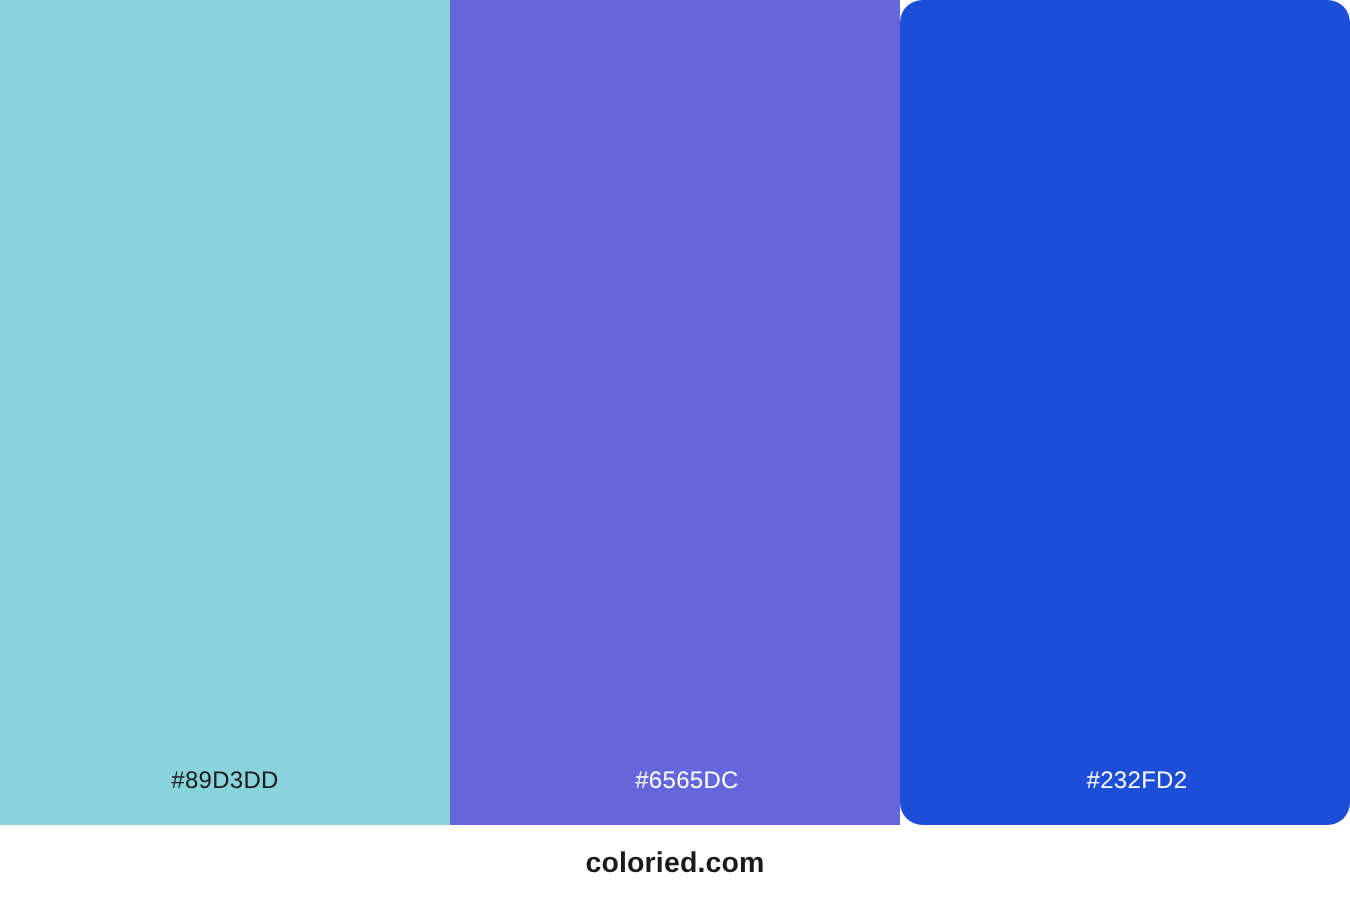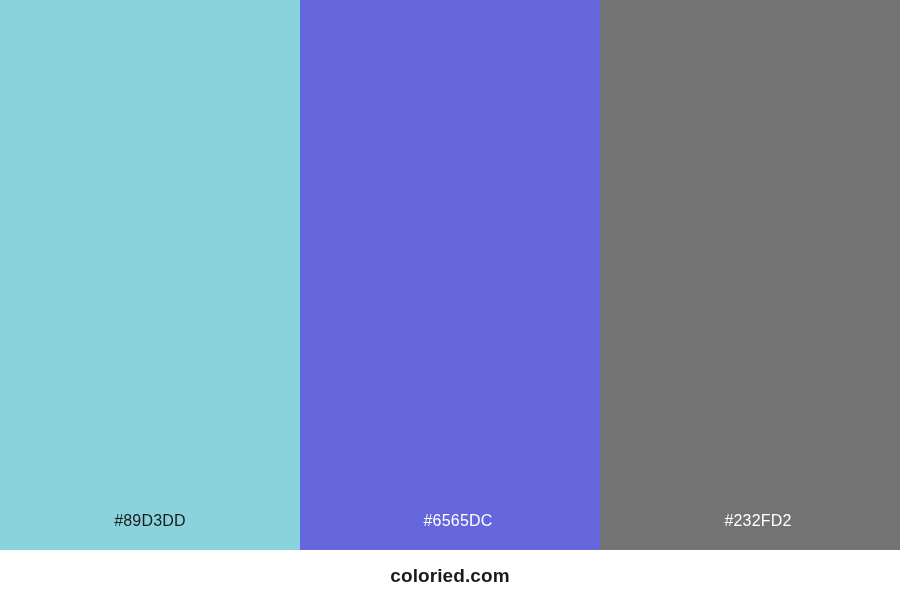--- a/index.html
+++ b/index.html
@@ -87,21 +87,21 @@
   <div class="swatch-strip">
 
     <div class="swatch" style="background-color: rgb(137, 211, 221);">
       <span class="swatch-label label-dark">#89D3DD</span>
     </div>
 
     <div class="swatch" style="background-color: rgb(101, 101, 220);">
       <span class="swatch-label label-light">#6565DC</span>
     </div>
 
-    <div class="swatch" style="background-color: #737373;">
+    <div class="swatch" style="background-color: #1d4ed8; border-radius: 15px;">
       <span class="swatch-label label-light">#232FD2</span>
     </div>
 
 
 
   </div>
 
   <div class="footer">
     <span class="footer-text">coloried.com</span>
   </div>

